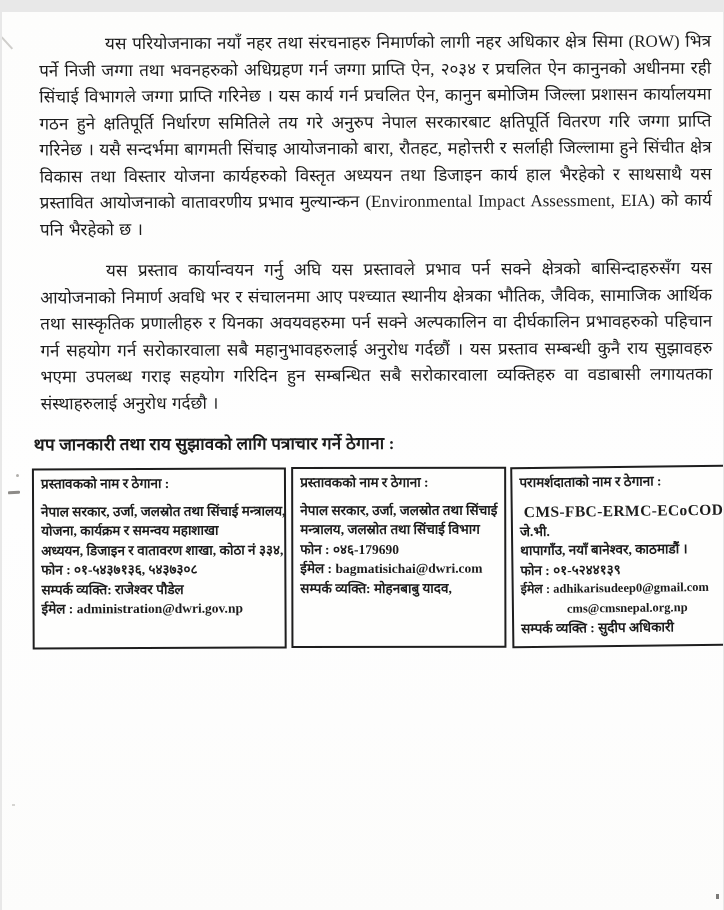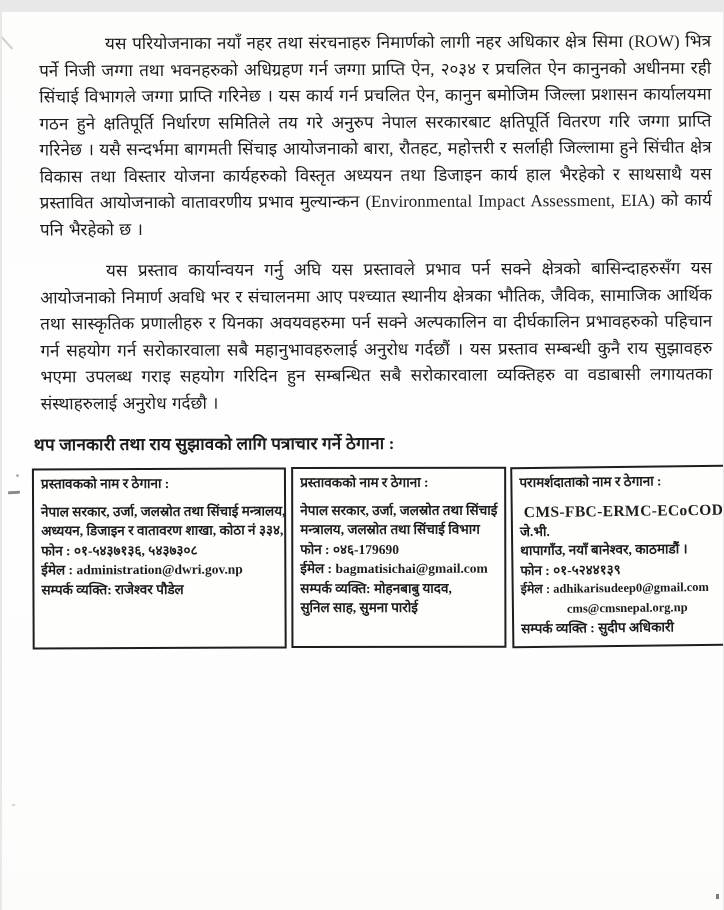--- a/index.html
+++ b/index.html
@@ -109,37 +109,37 @@
 
     <div class="heading">थप जानकारी तथा राय सुझावको लागि पत्राचार गर्ने ठेगाना :</div>
 
     <div class="contact-table">
 
       <div class="cell cell-1">
         <div class="cell-header">प्रस्तावकको नाम र ठेगाना :</div>
         <div class="cell-lines">
 
         <div class="line">नेपाल सरकार, उर्जा, जलस्रोत तथा सिंचाई मन्त्रालय,</div>
+            <div class="line">योजना, कार्यक्रम र समन्वय महाशाखा</div>
             <div class="line">अध्ययन, डिजाइन र वातावरण शाखा, कोठा नं ३३४,</div>
             <div class="line">फोन : ०१-५४३७१३६, ५४३७३०८</div>
+            <div class="line">सम्पर्क व्यक्ति: राजेश्वर पौडेल</div>
             <div class="line">ईमेल : administration@dwri.gov.np</div>
-            <div class="line">सम्पर्क व्यक्ति: राजेश्वर पौडेल</div>
           </div>
       </div>
 
       <div class="cell cell-2">
         <div class="cell-header">प्रस्तावकको नाम र ठेगाना :</div>
         <div class="cell-lines">
 
         <div class="line">नेपाल सरकार, उर्जा, जलस्रोत तथा सिंचाई</div>
             <div class="line">मन्त्रालय, जलस्रोत तथा सिंचाई विभाग</div>
             <div class="line">फोन : ०४६-179690</div>
-            <div class="line">ईमेल : bagmatisichai@gmail.com</div>
+            <div class="line">ईमेल : bagmatisichai@dwri.com</div>
             <div class="line">सम्पर्क व्यक्ति: मोहनबाबु यादव,</div>
-            <div class="line">सुनिल साह, सुमना पारोई</div>
           </div>
       </div>
 
       <div class="cell cell-3">
         <div class="cell-header">परामर्शदाताको नाम र ठेगाना :</div>
         <div class="cell-lines">
 
         <div class="line">CMS-FBC-ERMC-ECoCODE</div>
             <div class="line">जे.भी.</div>
             <div class="line">थापागाँउ, नयाँ बानेश्वर, काठमाडौं ।</div>

